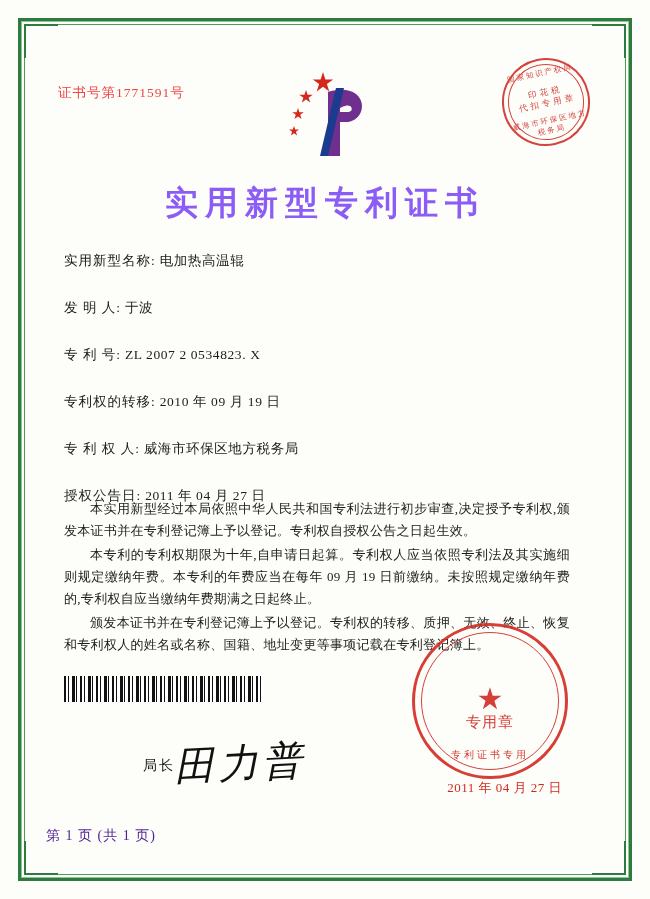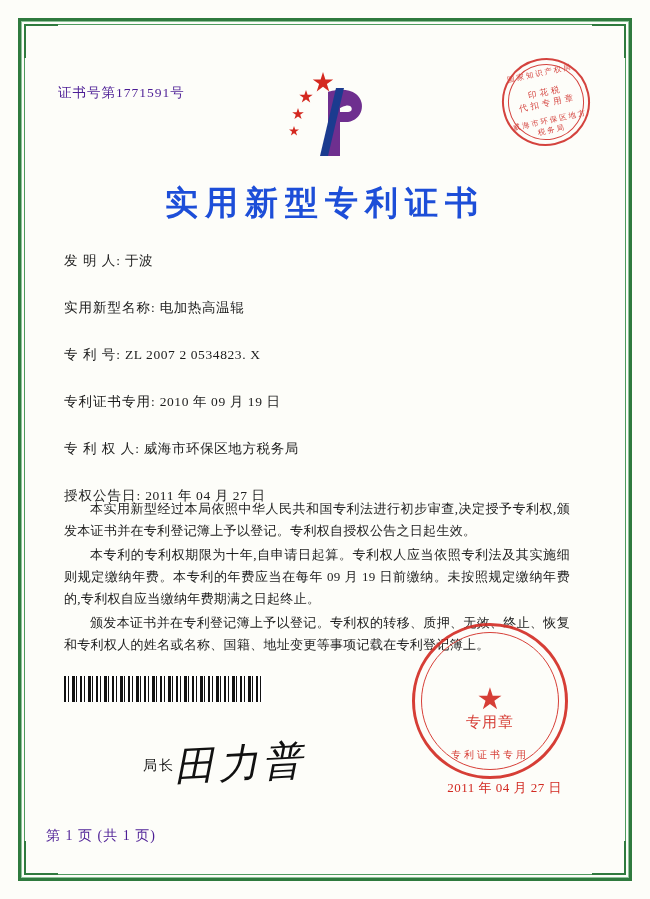--- a/index.html
+++ b/index.html
@@ -72,21 +72,21 @@
     bottom: 46px;
   }
 
   
   .serial {
     position: absolute;
     left: 12px;
     top: 38px;
     font-size: 13.5px;
     letter-spacing: 1px;
-    color: #4c1d95;
+    color: #ef4444;
   }
 
   
   .logo {
     position: absolute;
     left: 50%;
     top: 18px;
     transform: translateX(-50%);
     width: 130px;
     height: 100px;
@@ -132,21 +132,21 @@
 
   
   .doc-title {
     position: absolute;
     left: 0; right: 0;
     top: 135px;
     text-align: center;
     font-size: 33px;
     font-weight: bold;
     letter-spacing: 7px;
-    color: #1d4ed8;
+    color: #8b5cf6;
     font-family: "Liberation Serif", "DejaVu Serif", serif;
   }
 
   
   .fields {
     position: absolute;
     left: 18px;
     right: 18px;
     top: 205px;
   }
@@ -318,33 +318,33 @@
         <div>印 花 税</div>
         <div>代 扣 专 用 章</div>
       </div>
       <div class="arc bottom">威海市环保区地方税务局</div>
     </div>
 
     <div class="doc-title">实用新型专利证书</div>
 
     <div class="fields">
       <div class="field">
+        <span class="label">实用新型名称:</span>
+        <span class="value">电加热高温辊</span>
+      </div>
+      <div class="field">
         <span class="label">发  明  人:</span>
         <span class="value">于波</span>
       </div>
       <div class="field">
-        <span class="label">实用新型名称:</span>
-        <span class="value">电加热高温辊</span>
-      </div>
-      <div class="field">
         <span class="label">专  利  号:</span>
         <span class="value">ZL 2007 2 0534823. X</span>
       </div>
       <div class="field">
-        <span class="label">专利证书专用:</span>
+        <span class="label">专利权的转移:</span>
         <span class="value">2010 年 09 月 19 日</span>
       </div>
       <div class="field">
         <span class="label">专  利  权  人:</span>
         <span class="value">威海市环保区地方税务局</span>
       </div>
       <div class="field">
         <span class="label">授权公告日:</span>
         <span class="value">2011 年 04 月 27 日</span>
       </div>

